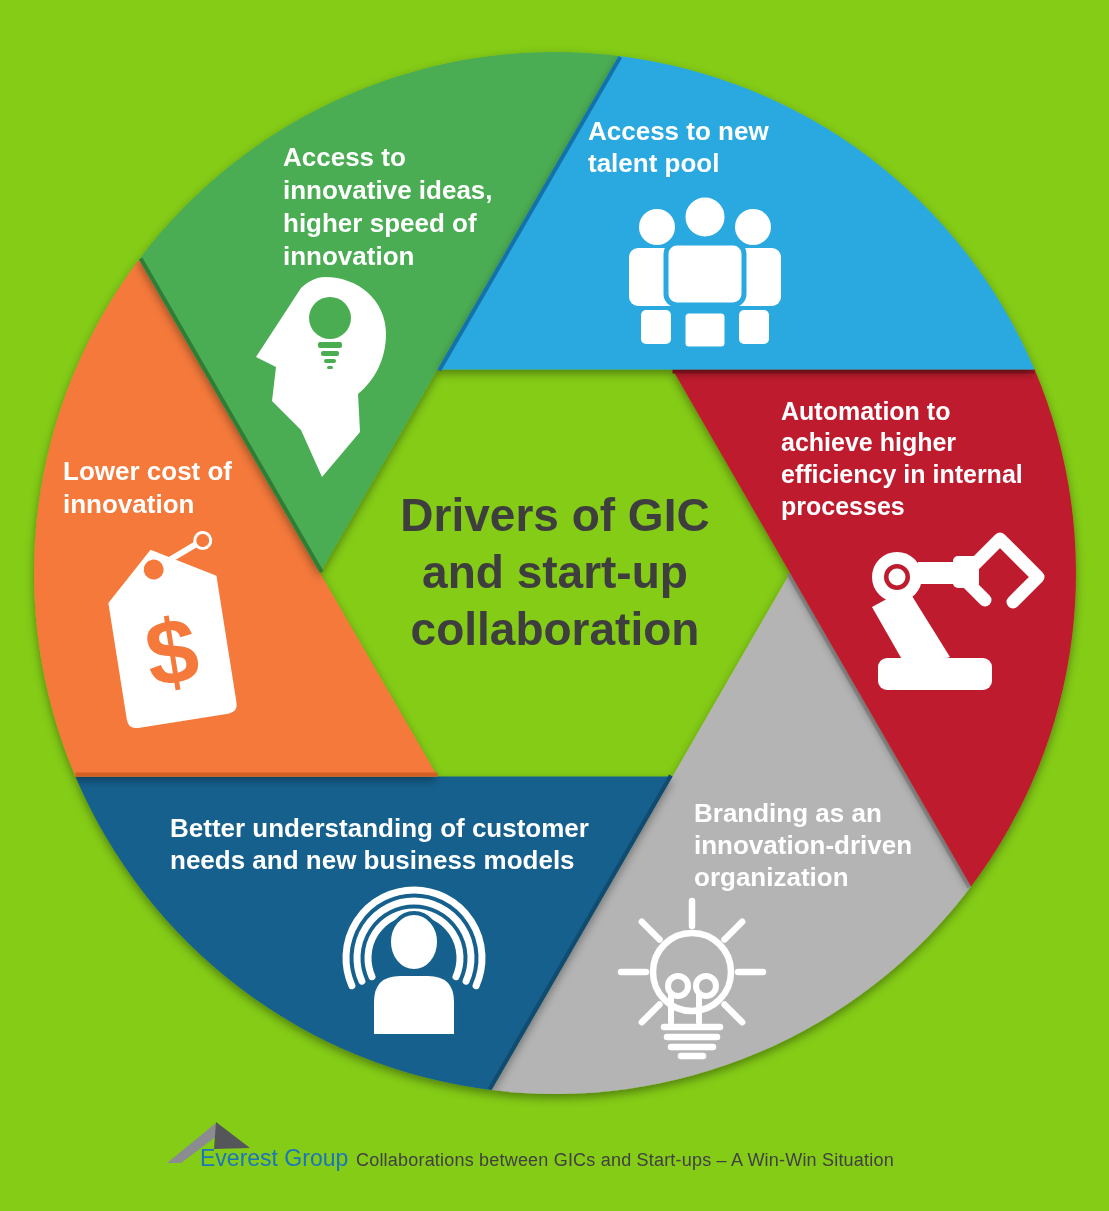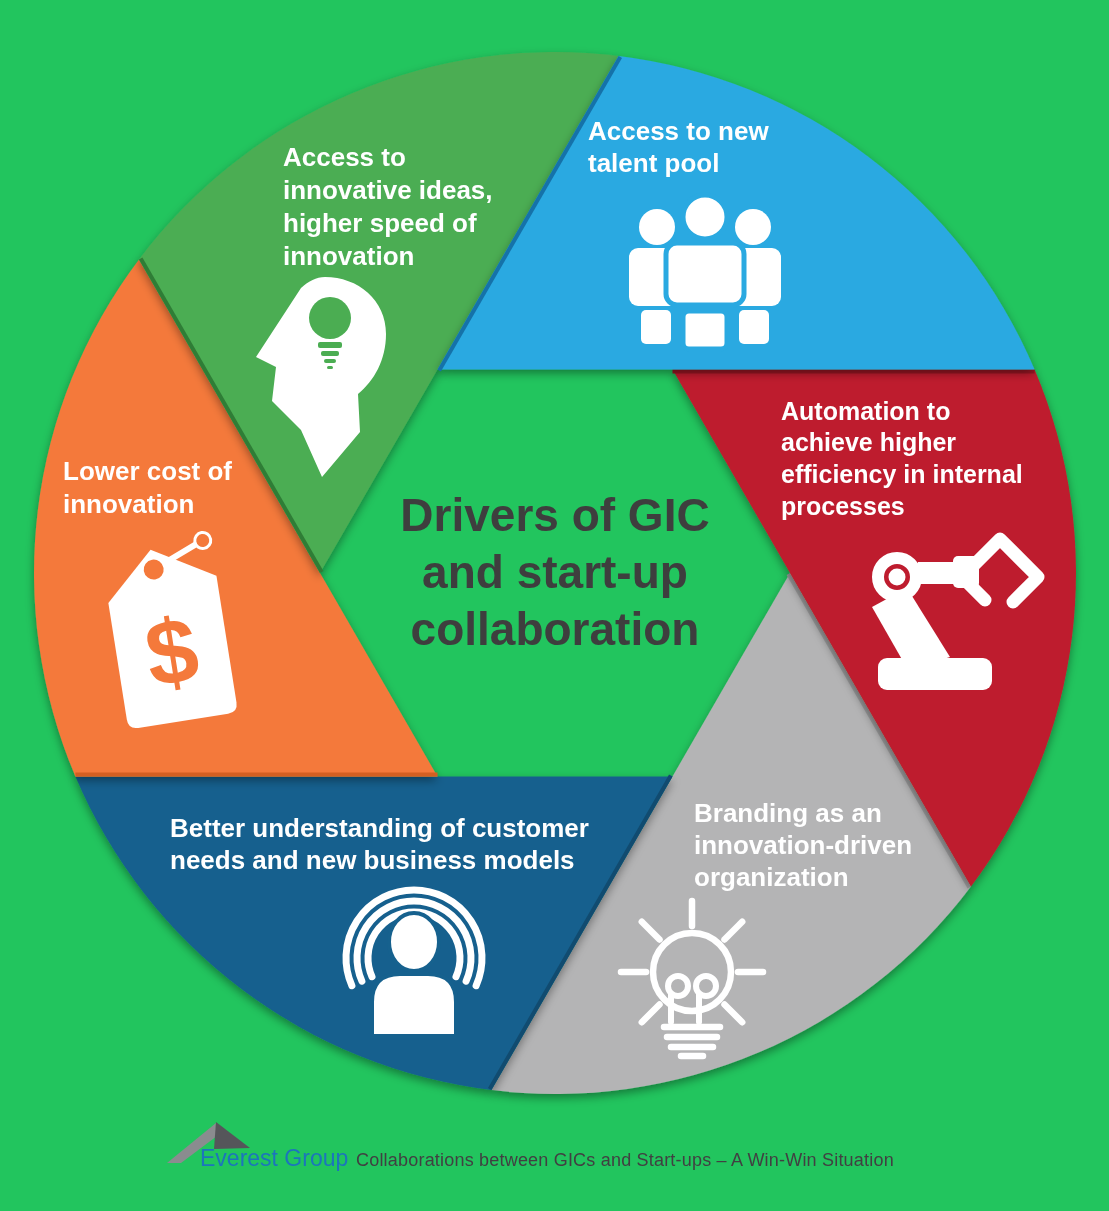--- a/index.html
+++ b/index.html
@@ -1,16 +1,16 @@
 <!DOCTYPE html>
 <html><head>
 <meta charset="utf-8">
 <style>
   html,body{margin:0;padding:0;background:#ffffff;}
-  .stage{width:1109px;height:1211px;position:relative;background:#22c55e;overflow:hidden;}
+  .stage{width:1109px;height:1211px;position:relative;background:#84cc16;overflow:hidden;}
   svg{display:block;font-family:"Liberation Sans","DejaVu Sans",sans-serif;}
   .blade-label{fill:#ffffff;font-weight:bold;font-size:26px;}
   .blade-label.small{font-size:25px;}
   .title-line{font-weight:bold;font-size:46px;}
   .brand-name{font-size:23px;}
   .footer-caption{font-size:18px;letter-spacing:.2px;}
   .icon-fill{fill:#ffffff;}
   .icon-stroke{fill:none;stroke:#ffffff;stroke-linecap:round;}
 </style>
 </head>

